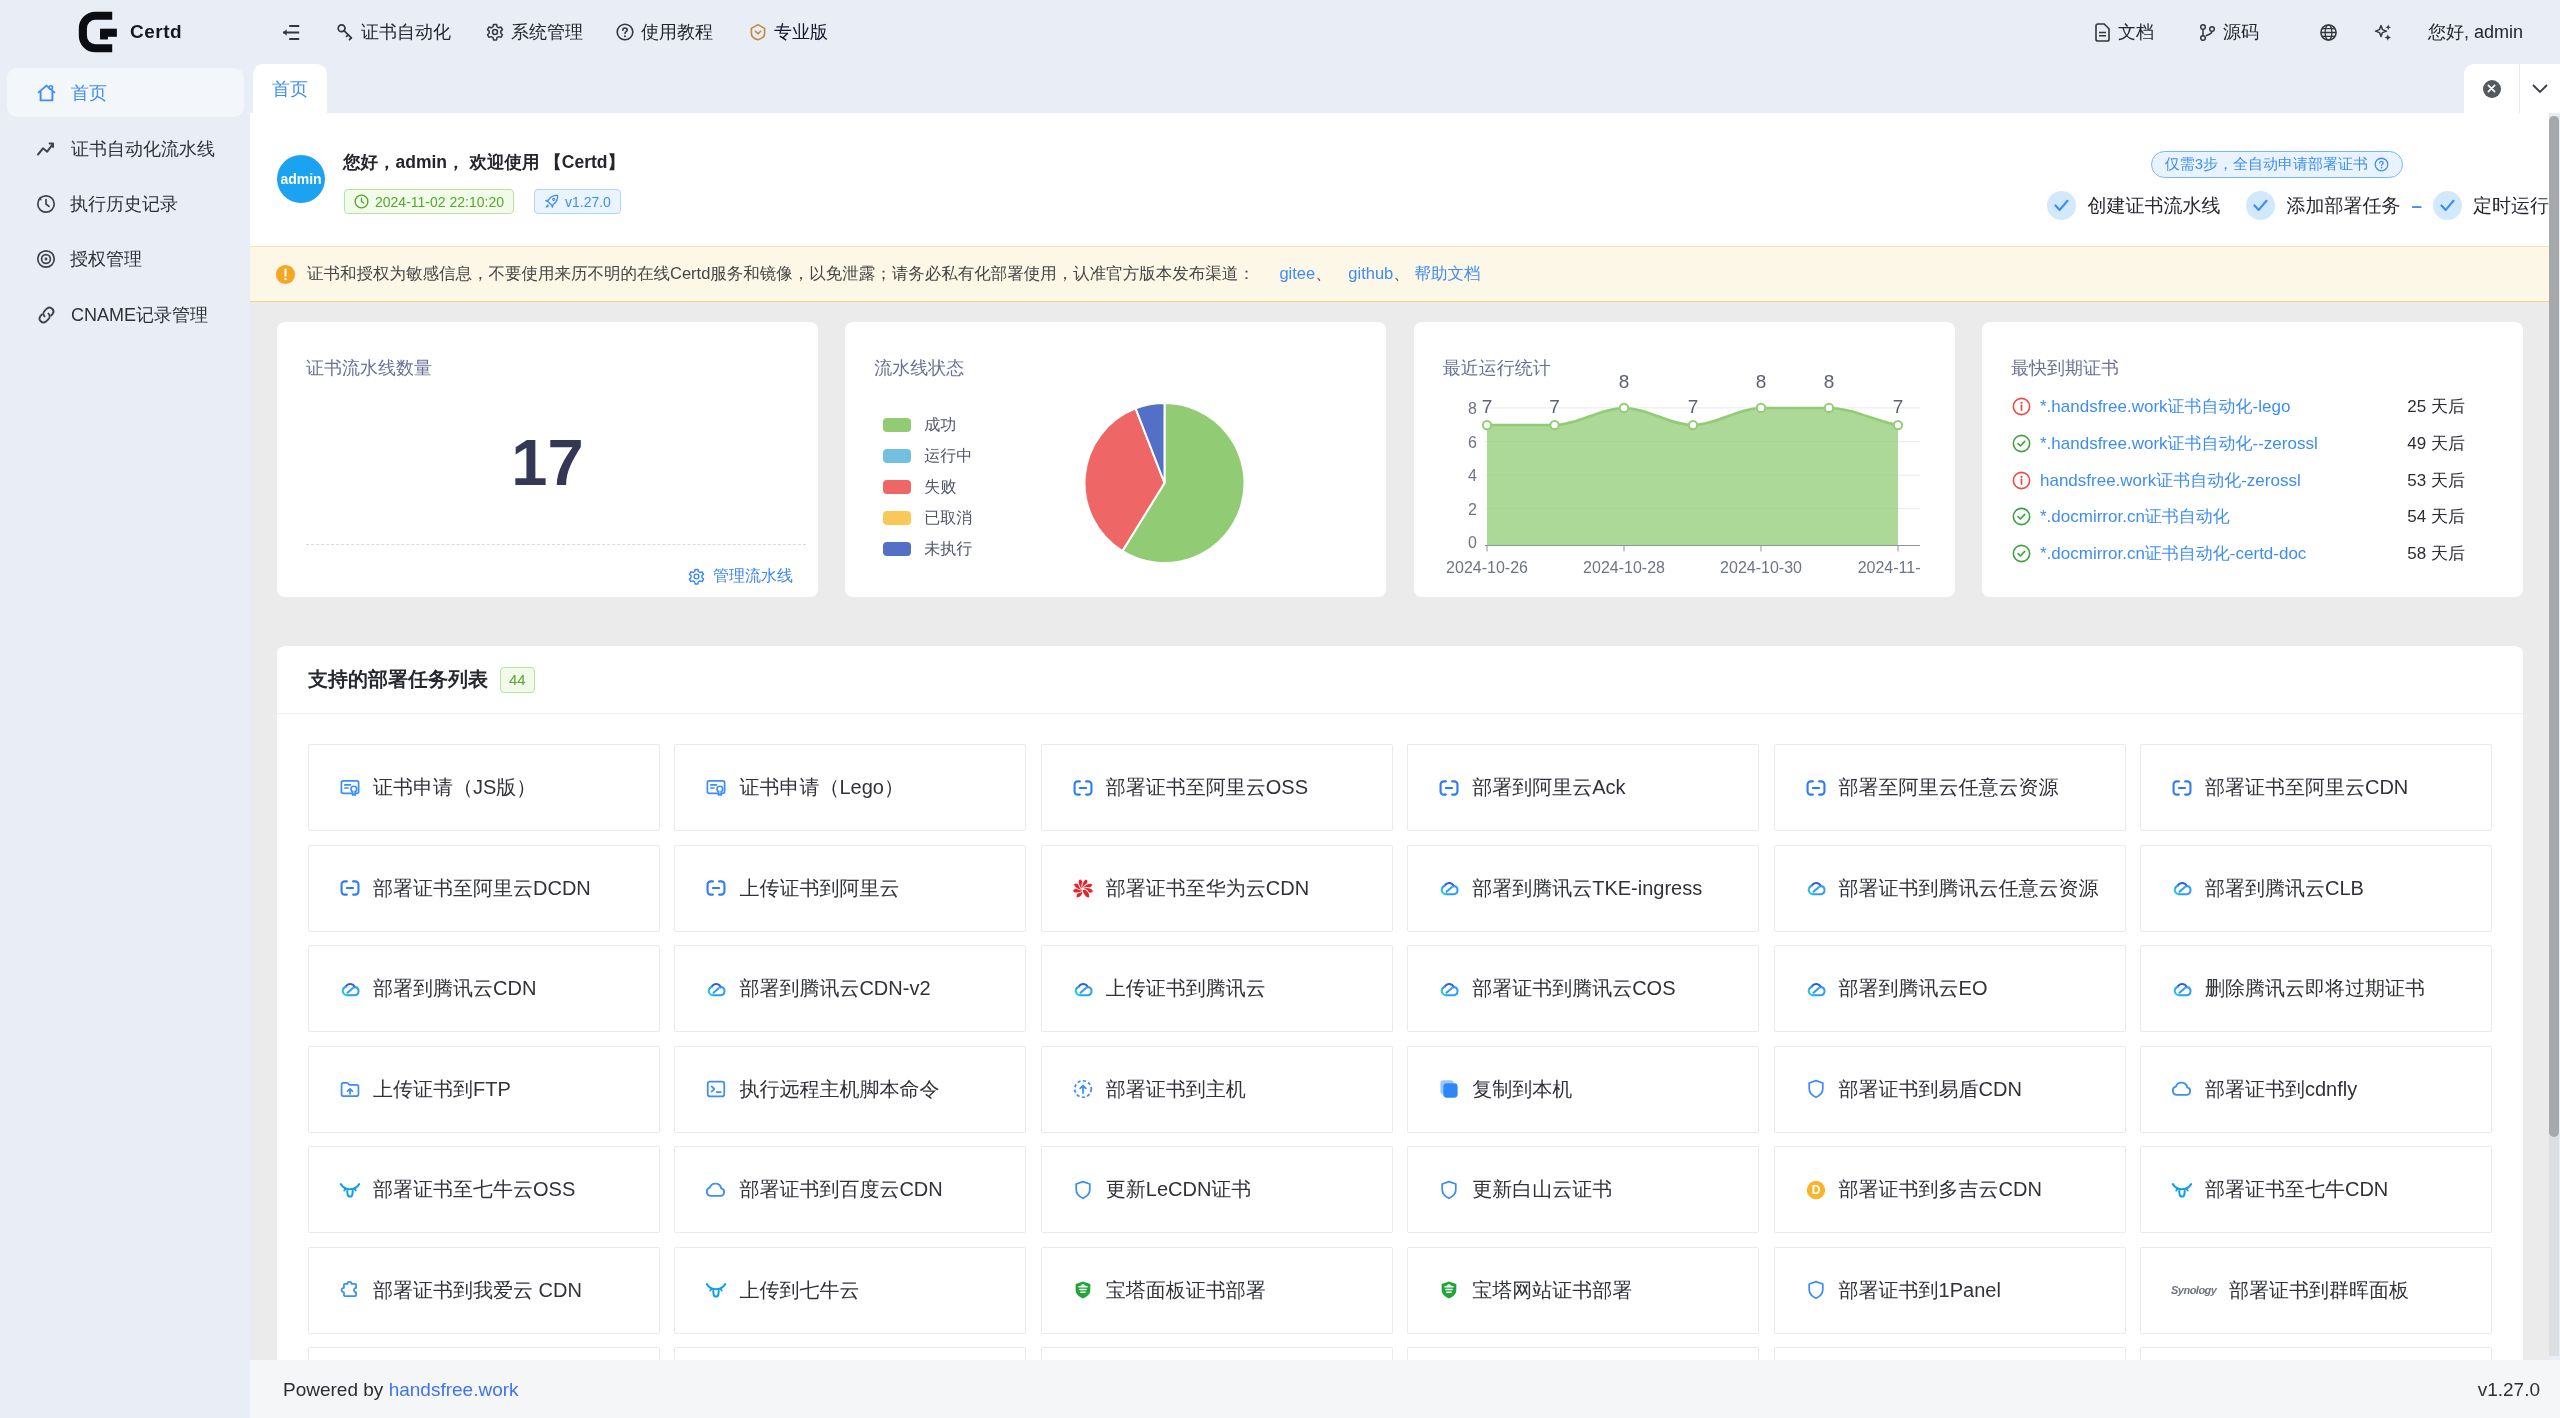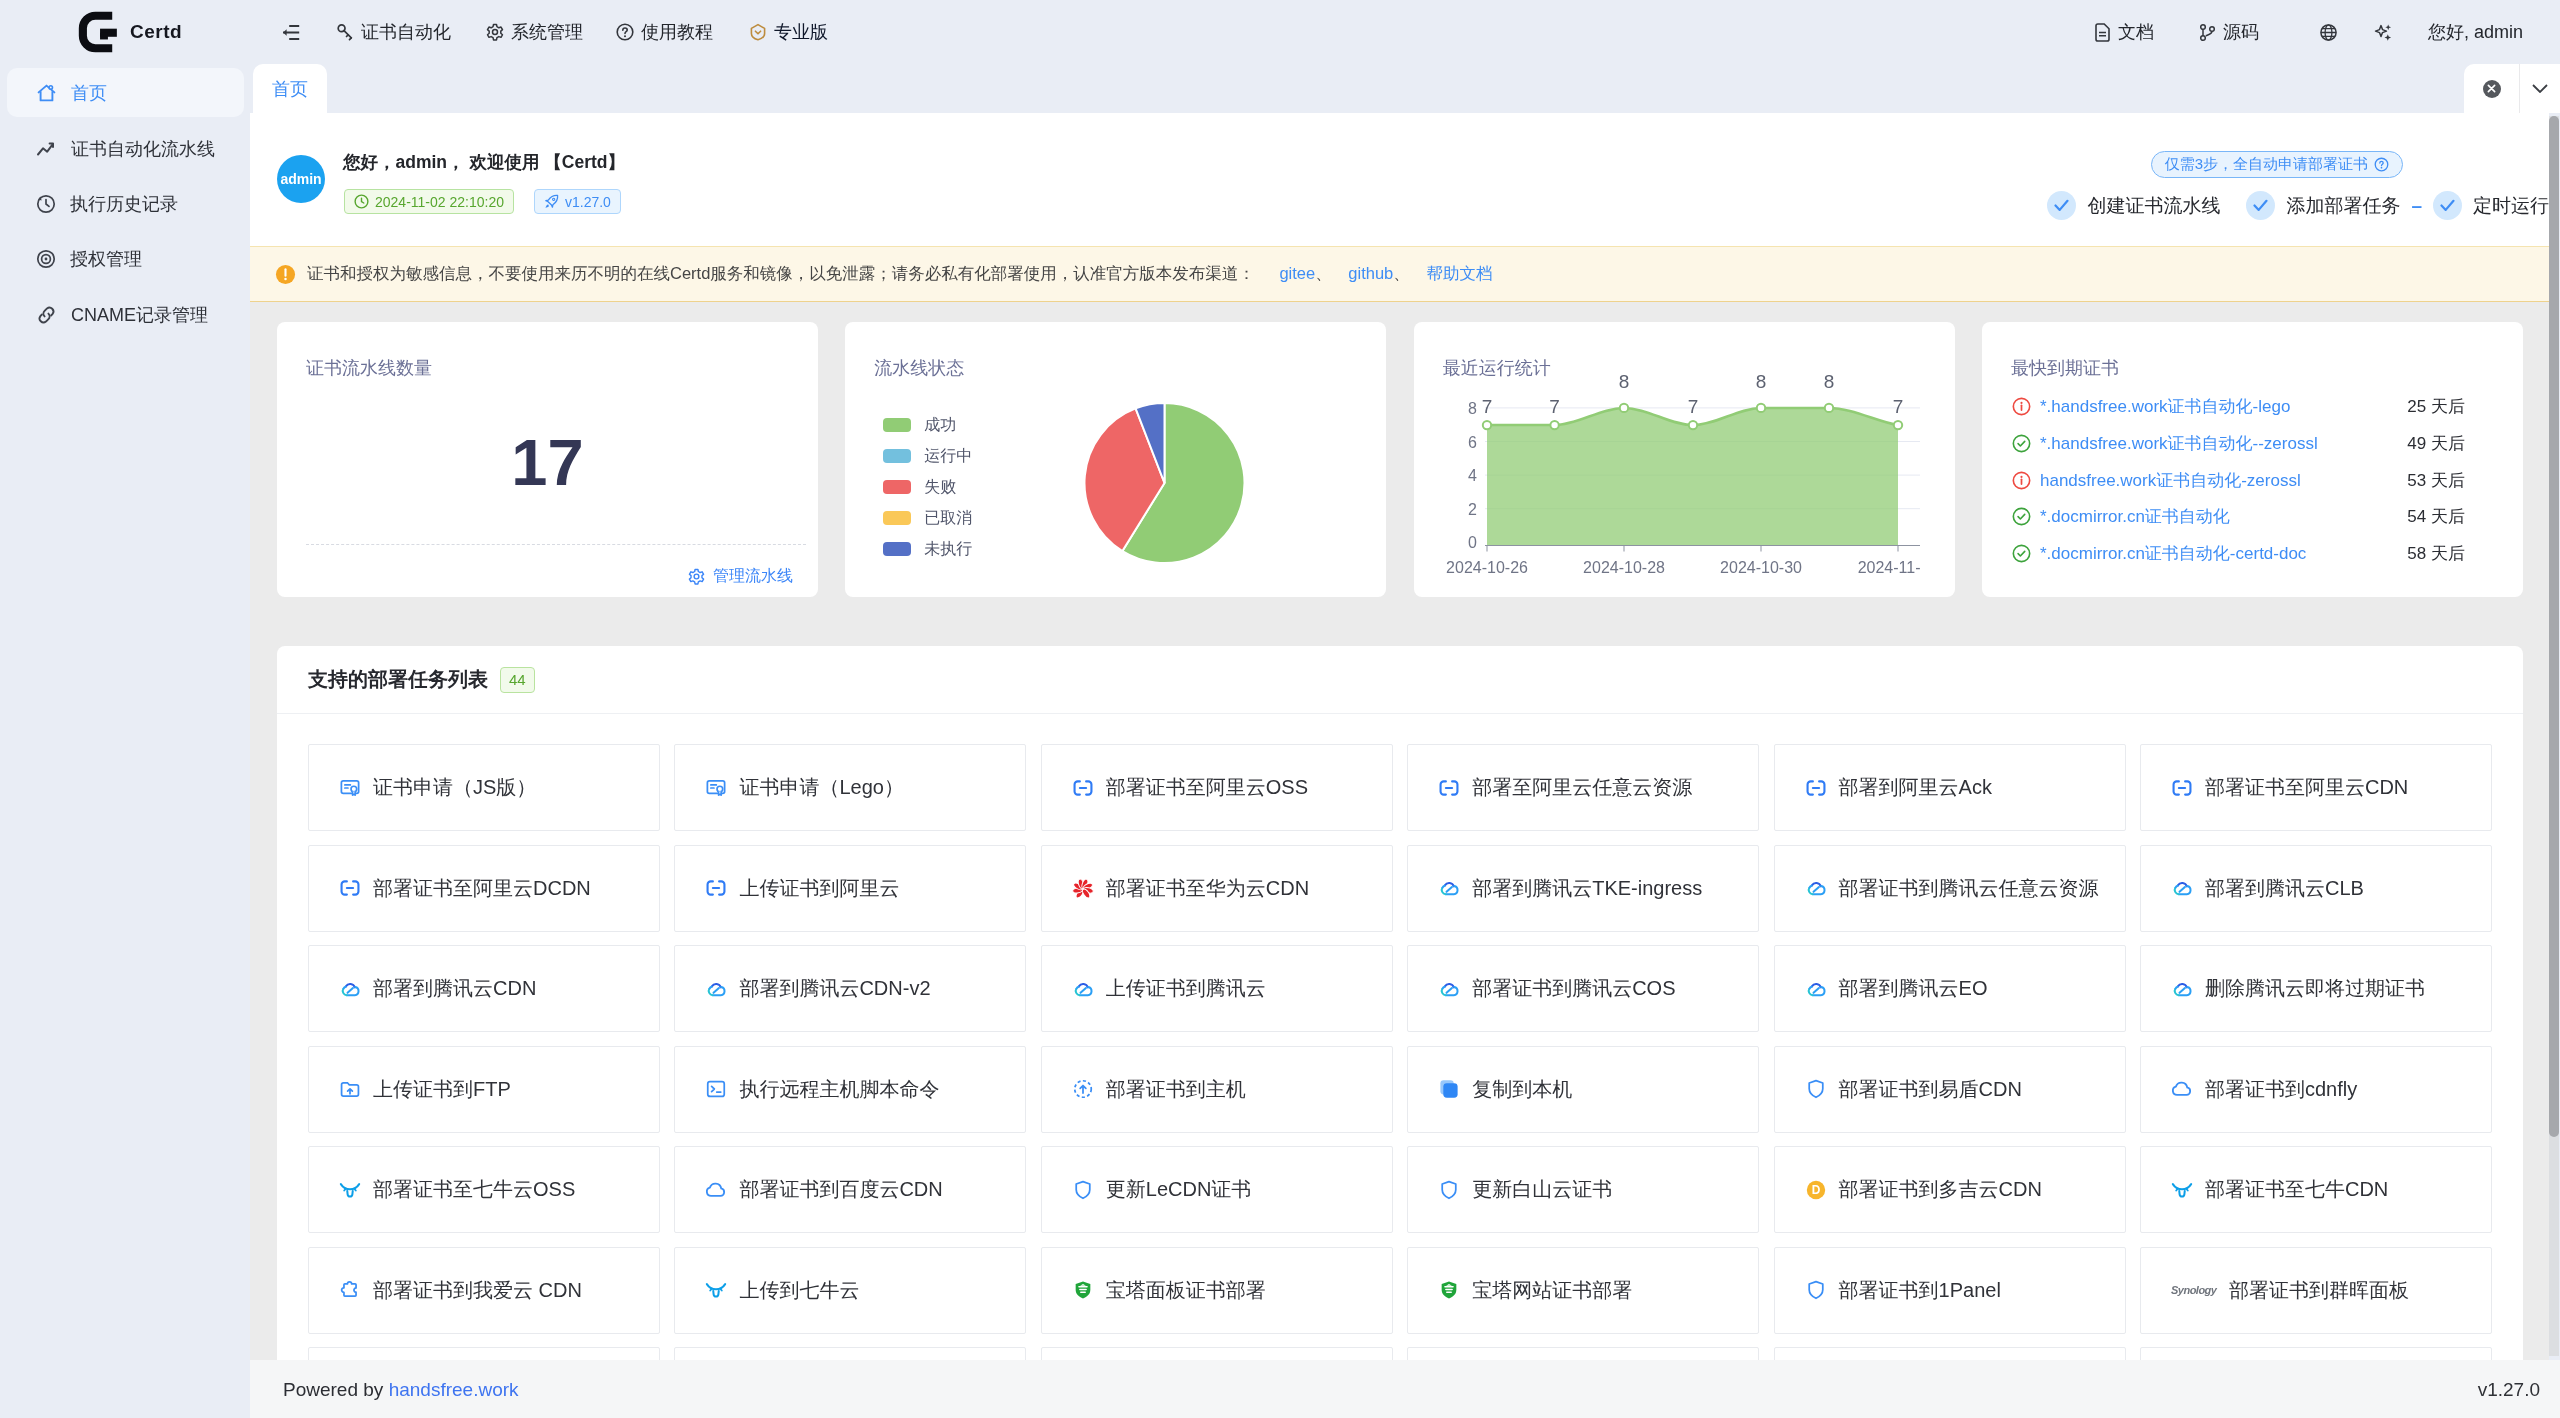--- a/index.html
+++ b/index.html
@@ -247,21 +247,21 @@
         </span>
         <span>定时运行</span>
     </div>
   </div>
   <div class="alert">
     <span class="warnico"><svg width="21" height="21" viewBox="0 0 22 22" fill="none">
           <circle cx="11" cy="11" r="10" fill="#f5a623"></circle>
           <path d="M11 5.6v6.6" stroke="#fff" stroke-width="2.2" stroke-linecap="round"></path>
           <circle cx="11" cy="15.6" r="1.3" fill="#fff"></circle>
         </svg></span>
-    <span class="txt">证书和授权为敏感信息，不要使用来历不明的在线Certd服务和镜像，以免泄露；请务必私有化部署使用，认准官方版本发布渠道： <a style="margin-left:20px">gitee</a>、 <a style="margin-left:12px">github</a>、 <a style="margin-left:12px">帮助文档</a></span>
+    <span class="txt">证书和授权为敏感信息，不要使用来历不明的在线Certd服务和镜像，以免泄露；请务必私有化部署使用，认准官方版本发布渠道： <a style="margin-left:20px">gitee</a>、 <a style="margin-left:12px">github</a>、 <a style="">帮助文档</a></span>
   </div>
   <div class="cards">
     <div class="card">
       <div class="ctitle">证书流水线数量</div>
       <div class="bignum">17</div>
       <div class="dash"></div>
       <div class="managelink"><svg width="17" height="17" viewBox="0 0 18 18" fill="none">
             <path d="M7.5 1.5h3l.45 2.2 1.9 1.1 2.15-.75 1.5 2.6-1.7 1.45v2.2l1.7 1.45-1.5 2.6-2.15-.75-1.9 1.1-.45 2.2h-3l-.45-2.2-1.9-1.1-2.15.75-1.5-2.6 1.7-1.45v-2.2L1.5 6.65l1.5-2.6 2.15.75 1.9-1.1z" stroke="#3c86f8" stroke-width="1.5" stroke-linejoin="round"></path>
             <circle cx="9" cy="9" r="2.5" stroke="#3c86f8" stroke-width="1.5"></circle>
           </svg>管理流水线</div>
@@ -397,28 +397,28 @@
             <path d="M8.6 4.8H6.2A3.4 3.4 0 0 0 2.8 8.2v7.6a3.4 3.4 0 0 0 3.4 3.4h2.4M15.4 4.8h2.4a3.4 3.4 0 0 1 3.4 3.4v7.6a3.4 3.4 0 0 1-3.4 3.4h-2.4" stroke="#2f7bf5" stroke-width="2.3" stroke-linecap="round"></path>
             <path d="M8.6 12h6.8" stroke="#2f7bf5" stroke-width="2.3" stroke-linecap="round"></path>
           </svg>
           <span>部署证书至阿里云OSS</span>
         </div>
 <div class="item">
           <svg class="ti" width="22" height="22" viewBox="0 0 24 24" fill="none">
             <path d="M8.6 4.8H6.2A3.4 3.4 0 0 0 2.8 8.2v7.6a3.4 3.4 0 0 0 3.4 3.4h2.4M15.4 4.8h2.4a3.4 3.4 0 0 1 3.4 3.4v7.6a3.4 3.4 0 0 1-3.4 3.4h-2.4" stroke="#2f7bf5" stroke-width="2.3" stroke-linecap="round"></path>
             <path d="M8.6 12h6.8" stroke="#2f7bf5" stroke-width="2.3" stroke-linecap="round"></path>
           </svg>
-          <span>部署至阿里云任意云资源</span>
+          <span>部署到阿里云Ack</span>
         </div>
 <div class="item">
           <svg class="ti" width="22" height="22" viewBox="0 0 24 24" fill="none">
             <path d="M8.6 4.8H6.2A3.4 3.4 0 0 0 2.8 8.2v7.6a3.4 3.4 0 0 0 3.4 3.4h2.4M15.4 4.8h2.4a3.4 3.4 0 0 1 3.4 3.4v7.6a3.4 3.4 0 0 1-3.4 3.4h-2.4" stroke="#2f7bf5" stroke-width="2.3" stroke-linecap="round"></path>
             <path d="M8.6 12h6.8" stroke="#2f7bf5" stroke-width="2.3" stroke-linecap="round"></path>
           </svg>
-          <span>部署到阿里云Ack</span>
+          <span>部署至阿里云任意云资源</span>
         </div>
 <div class="item">
           <svg class="ti" width="22" height="22" viewBox="0 0 24 24" fill="none">
             <path d="M8.6 4.8H6.2A3.4 3.4 0 0 0 2.8 8.2v7.6a3.4 3.4 0 0 0 3.4 3.4h2.4M15.4 4.8h2.4a3.4 3.4 0 0 1 3.4 3.4v7.6a3.4 3.4 0 0 1-3.4 3.4h-2.4" stroke="#2f7bf5" stroke-width="2.3" stroke-linecap="round"></path>
             <path d="M8.6 12h6.8" stroke="#2f7bf5" stroke-width="2.3" stroke-linecap="round"></path>
           </svg>
           <span>部署证书至阿里云CDN</span>
         </div>
 <div class="item">
           <svg class="ti" width="22" height="22" viewBox="0 0 24 24" fill="none">

